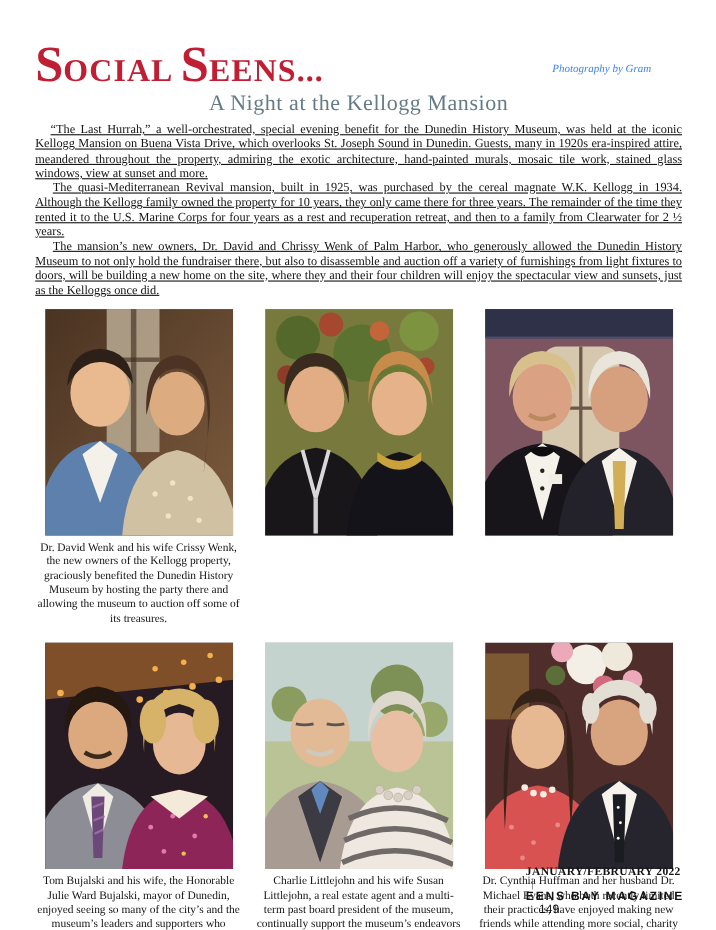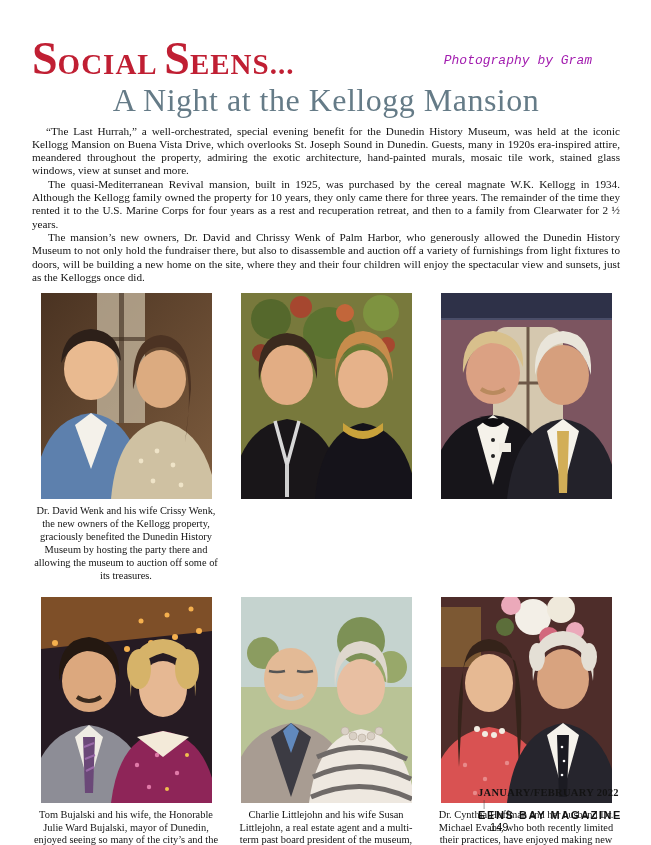--- a/index.html
+++ b/index.html
@@ -8,34 +8,34 @@
     font-family:"Liberation Serif",serif;color:#131313;
   }
   .page{padding:30px 31px 0 32px;}
 
   
   .header-row{display:flex;align-items:flex-end;justify-content:space-between;height:52px;}
   .brand{color:#c01f33;font-family:Liberation Serif, serif;line-height:1;white-space:nowrap;}
   .brand .big{font-size:46px;font-weight:bold;}
   .brand .small{font-size:29px;font-weight:bold;letter-spacing:1px;}
   .credit{
-    font-family:Liberation Mono, monospace;font-style:italic;color:#a21caf;
-    font-size:13px;margin:0 28px 14px 0;
+    font-family:Liberation Serif, serif;font-style:italic;color:#3b82f6;
+    font-size:10px;margin:0 28px 14px 0;
   }
 
   
   .title{
     text-align:center;color:#657b87;font-weight:normal;
-    font-size:32px;letter-spacing:0.5px;margin:2px 0 7px 0;line-height:1.05;
+    font-size:20px;letter-spacing:0.5px;margin:2px 0 7px 0;line-height:1.05;
   }
 
   
   .body-copy{width:588px;}
   .body-copy p{
-    margin:0;font-size:11.2px;line-height:13.3px;text-align:justify;text-indent:16px;
+    margin:0;font-size:11.2px;line-height:13.3px;text-align:justify;text-indent:16px;text-decoration:underline;
   }
   .body-copy p:first-child{text-indent:14px;}
 
   
   .photo-grid{
     display:grid;grid-template-columns:repeat(3,190px);
     column-gap:10px;row-gap:14px;justify-content:center;margin-top:9px;
   }
   .photo-card{display:flex;flex-direction:column;align-items:center;}
   .photo{width:171px;height:206px;background:#cccccc;overflow:hidden;}

